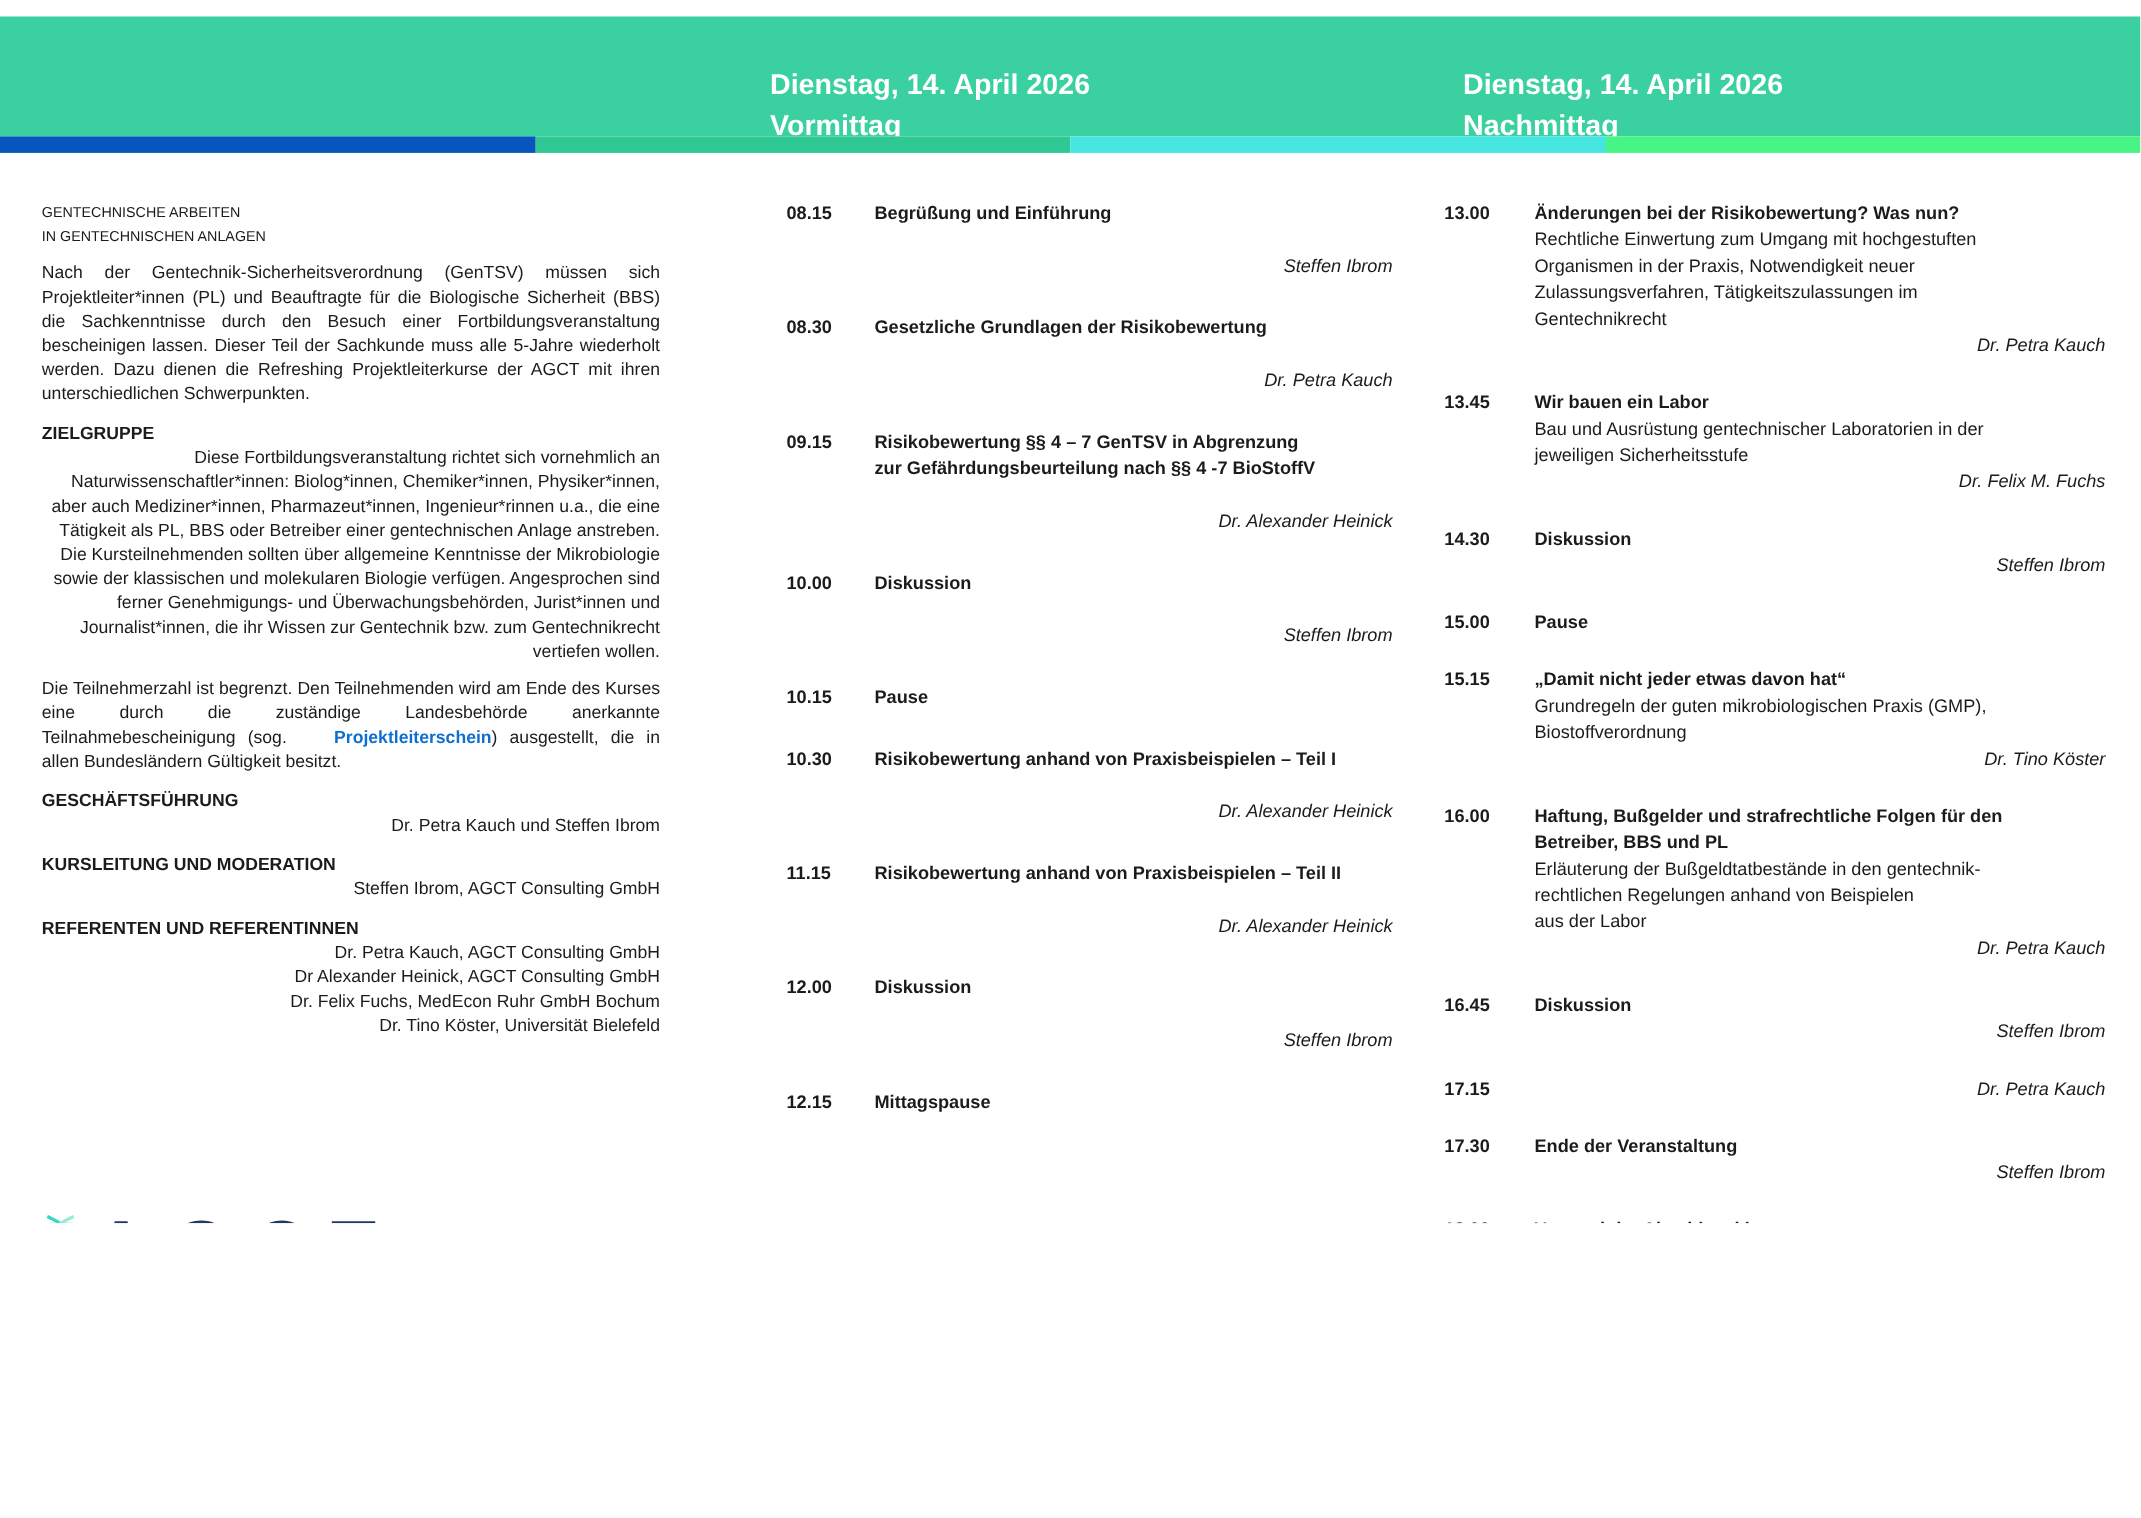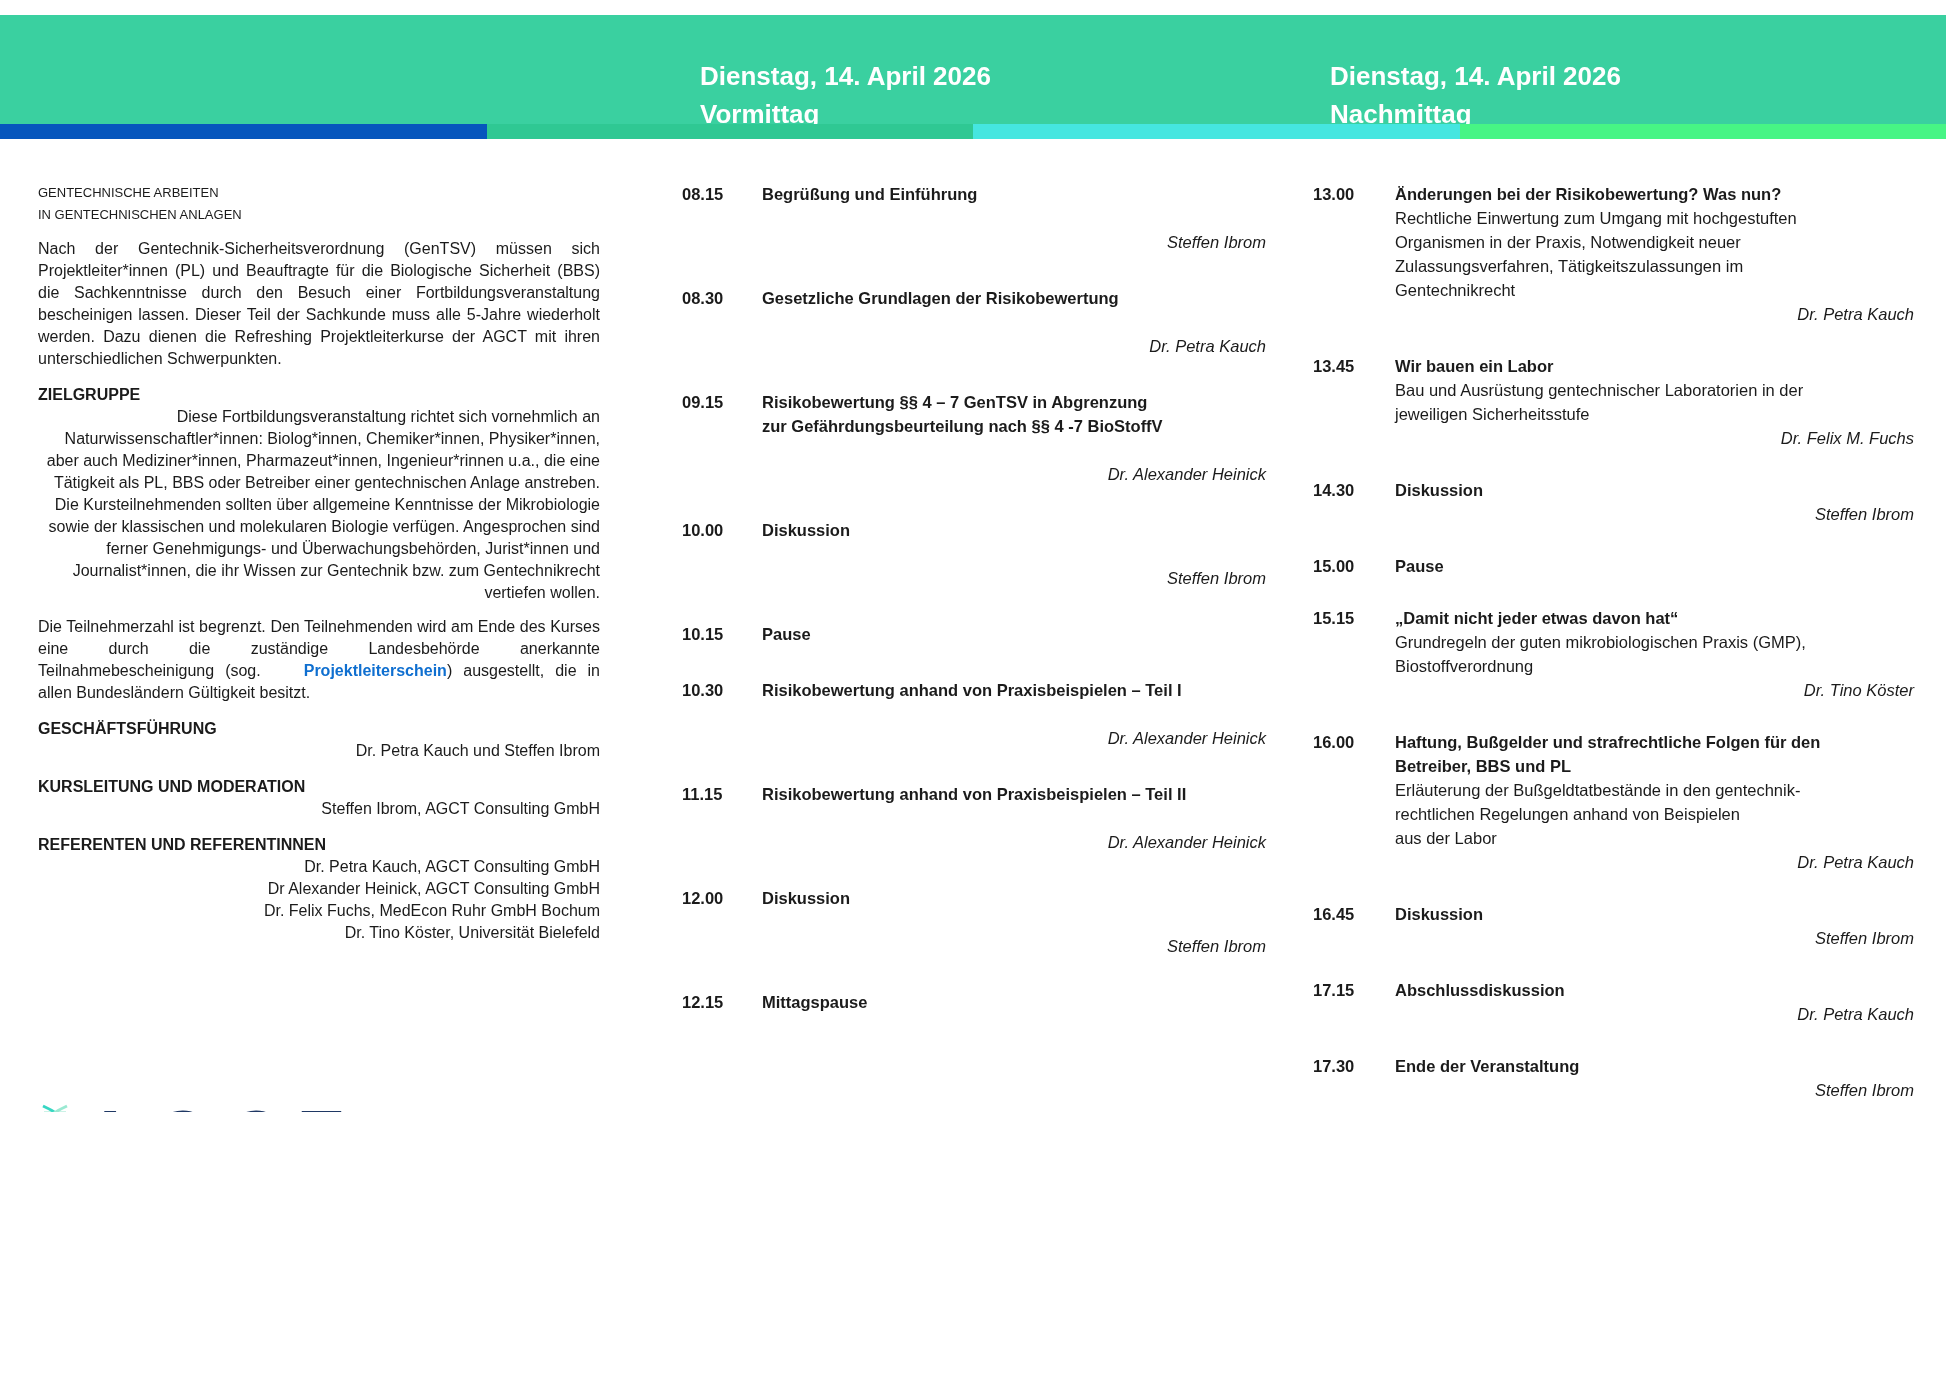--- a/index.html
+++ b/index.html
@@ -28,21 +28,21 @@
   .left-col .doc-title { font-weight:normal; font-size:13px; }
   .left-col p { margin:12px 0 0 0; text-align:justify; }
   .left-col h3 { margin:14px 0 0 0; font-size:16px; font-weight:bold; }
   .left-col .plain { margin:0; text-align:right; }
   .link-word { color:var(--link-blue); font-weight:bold;padding-left:32px; }
   
   .schedule { position:absolute; top:182px; font-size:16.5px; line-height:24px; }
   .schedule-morning   { left:682px;  width:584px; }
   .schedule-afternoon { left:1313px; width:601px; }
   .event { display:flex; }
-  .schedule-morning .event   { margin-bottom:32px; }
+  .schedule-morning .event   { margin-bottom:32px;margin-left:33px; }
   .schedule-afternoon .event { margin-bottom:28px; }
   .time { width:80px; flex:0 0 80px; font-weight:bold; }
   .schedule-afternoon .time { width:82px; flex:0 0 82px; }
   .body { flex:1 1 auto; }
   .title-line { font-weight:bold; }
   .desc-line  { font-weight:normal; }
   .speaker { text-align:right; font-style:italic; }
   .schedule-morning .speaker { margin-top:24px; }
   .schedule-afternoon .speaker { margin-top:0; }
   
@@ -226,21 +226,20 @@
       <div class="event">
         <div class="time">16.45</div>
         <div class="body">
           <div class="title-line">Diskussion</div>
           <div class="speaker">Steffen Ibrom</div>
         </div>
       </div>
       <div class="event">
         <div class="time">17.15</div>
         <div class="body">
-          <div class="title-line">Abschlussdiskussion</div>
           <div class="speaker">Dr. Petra Kauch</div>
         </div>
       </div>
       <div class="event">
         <div class="time">17.30</div>
         <div class="body">
           <div class="title-line">Ende der Veranstaltung</div>
           <div class="speaker">Steffen Ibrom</div>
         </div>
       </div>

